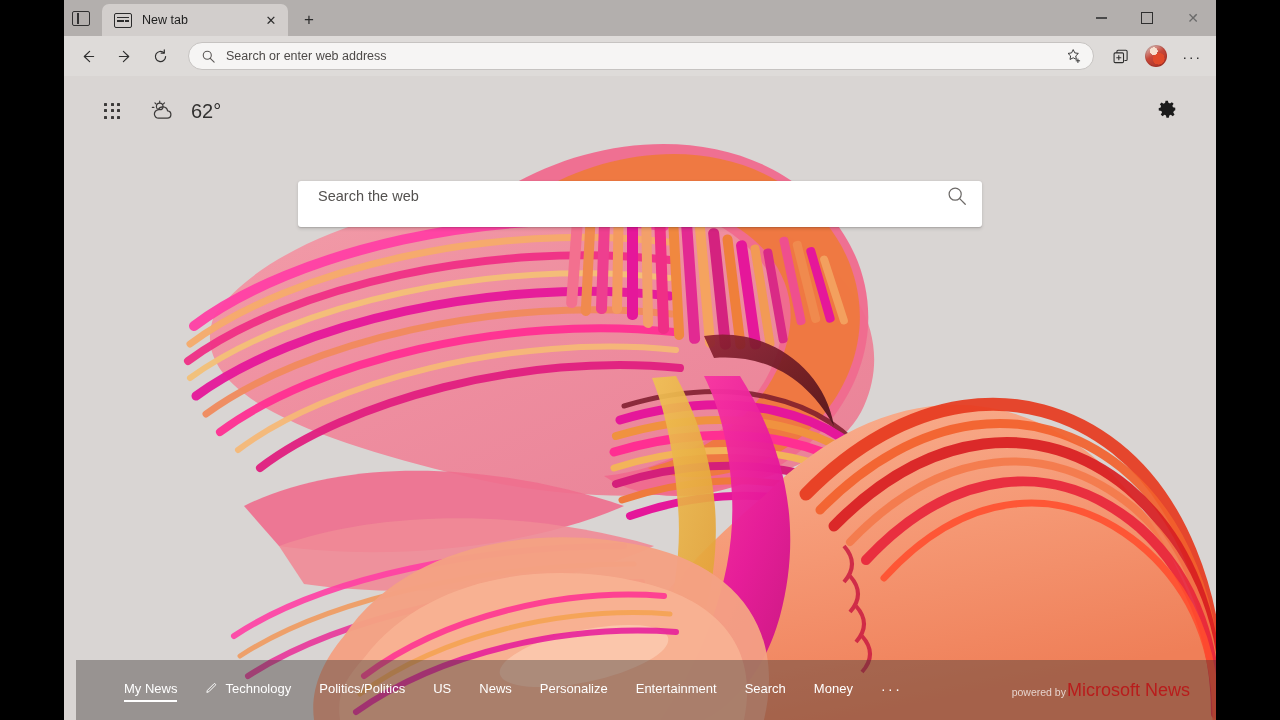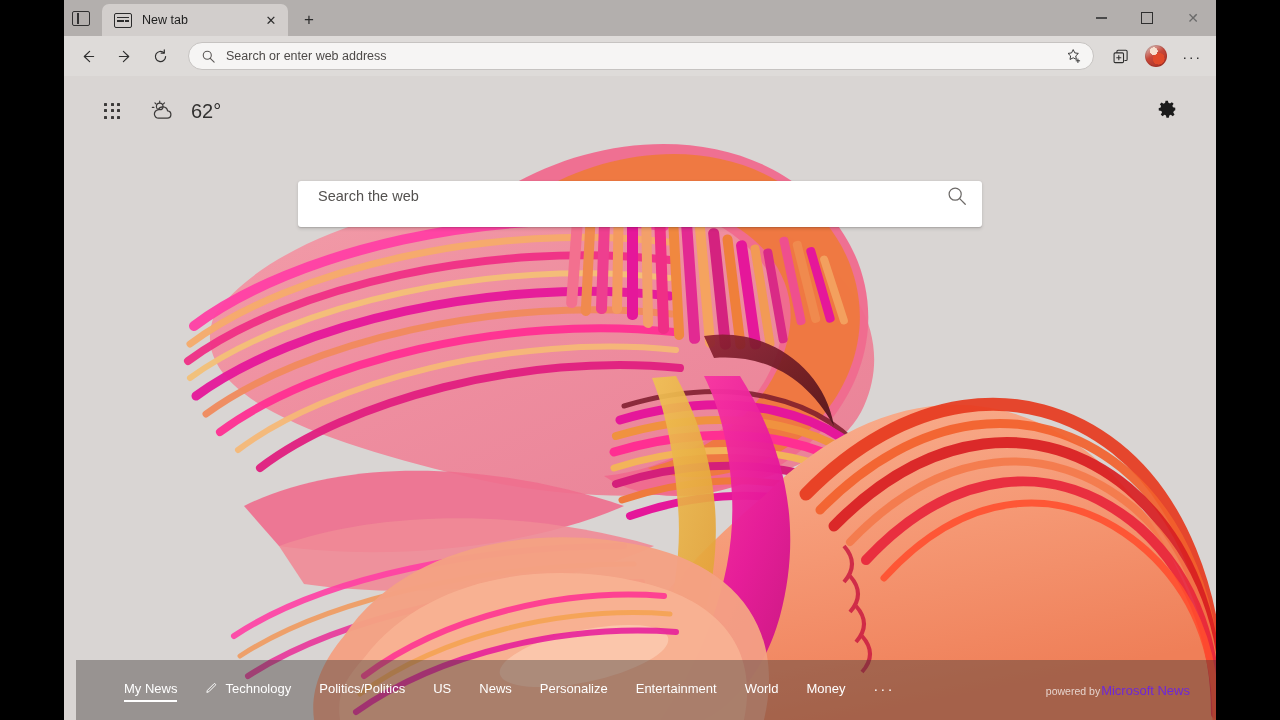--- a/index.html
+++ b/index.html
@@ -202,21 +202,21 @@
     height: 1.6px; background: #fff;
   }
   .pencil-ico { margin-right: 7px; display: block; }
   .news-more { font-size: 14px; color: #fff; letter-spacing: 2.5px; margin-right: 0; }
   .powered {
     margin-left: auto;
     display: flex; align-items: baseline;
     white-space: nowrap;
   }
   .powered-by { font-size: 10.5px; color: rgba(255,255,255,.72); margin-right: 1px; }
-  .powered-brand { font-size: 13px; color: #6d28d9; }
+  .powered-brand { font-size: 18px; color: #b91c1c; }
 </style>
 </head>
 <body>
 
 <div id="screen">
   <div class="window">
 
     <div class="tabstrip">
       <div class="tab-left-btn">
         <div class="ico-panel"></div>
@@ -515,21 +515,21 @@
         <div class="news-item">
           <span>News</span>
         </div>
         <div class="news-item">
           <span>Personalize</span>
         </div>
         <div class="news-item">
           <span>Entertainment</span>
         </div>
         <div class="news-item">
-          <span>World</span>
+          <span>Search</span>
         </div>
         <div class="news-item">
           <span>Money</span>
         </div>
 
         <div class="news-item news-more">···</div>
 
         <div class="powered">
           <span class="powered-by">powered by</span>
           <span class="powered-brand">Microsoft News</span>

